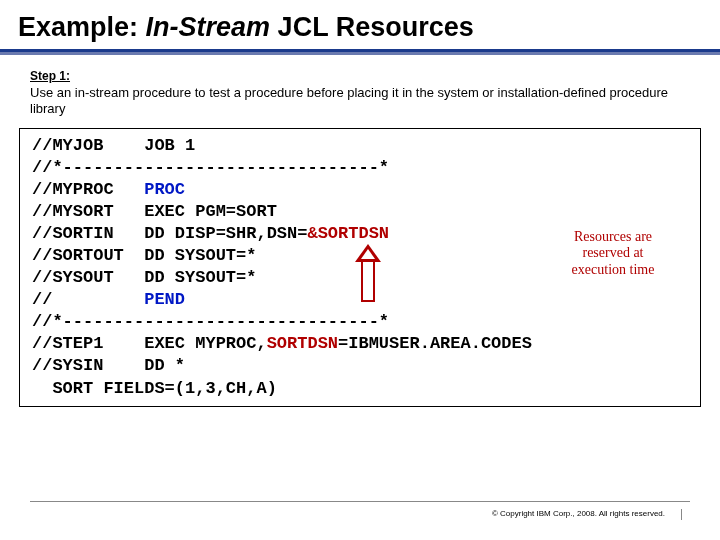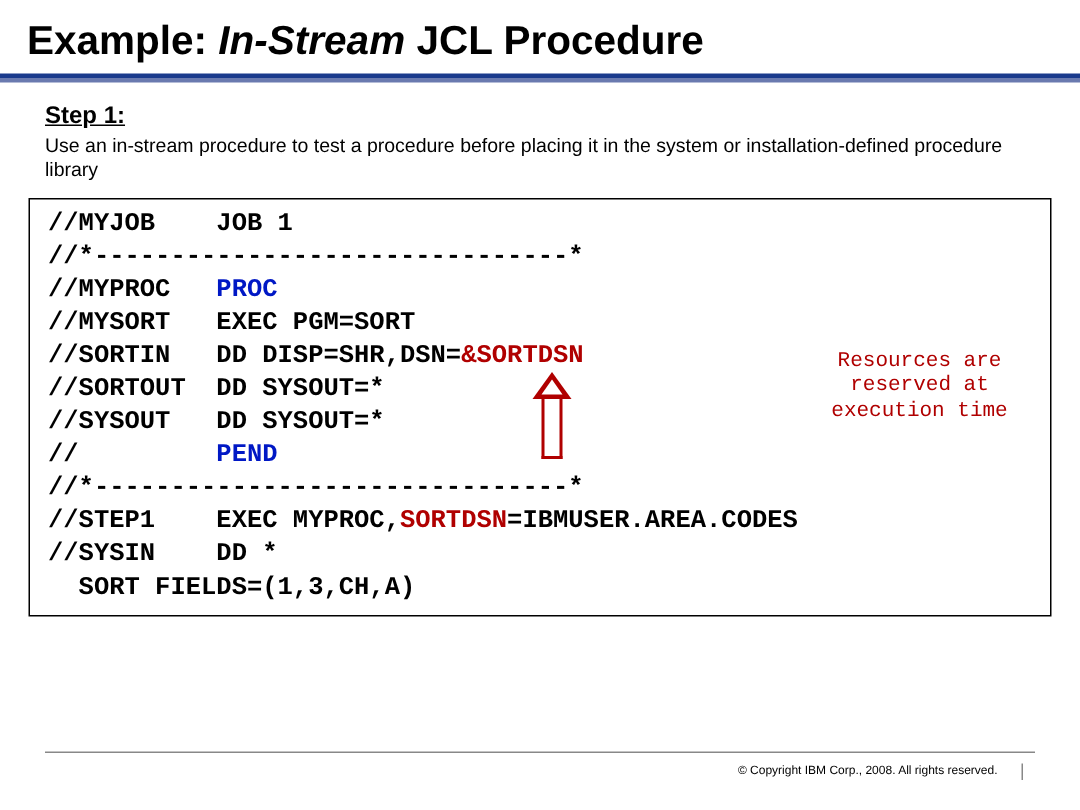--- a/index.html
+++ b/index.html
@@ -21,21 +21,21 @@
   .title .em { font-style: italic; }
   .bar {
     height: 6px;
     width: 100%;
     background: linear-gradient(to bottom, #1a3a8c 0, #1a3a8c 3px, #6a7aaf 3px, #6a7aaf 6px);
     margin-bottom: 14px;
   }
   .step-label {
     padding: 0 30px;
     font-family: "Comic Sans MS", cursive, sans-serif;
-    font-size: 16px;
+    font-size: 12px;
     font-weight: 700;
     text-decoration: underline;
     color: #000;
   }
   .step-desc {
     padding: 2px 30px 10px;
     font-family: "Comic Sans MS", cursive, sans-serif;
     font-size: 13px;
     color: #000;
     line-height: 1.25;
@@ -55,21 +55,21 @@
     white-space: pre;
     margin: 0;
   }
   .hl-blue { color: #0018c5; }
   .hl-red  { color: #b00000; }
   .note {
     position: absolute;
     right: 22px;
     top: 100px;
     width: 130px;
-    font-family: Liberation Mono, monospace;
+    font-family: Liberation Serif, serif;
     font-size: 14px;
     color: #b00000;
     text-align: center;
     line-height: 1.2;
   }
   .arrow {
     position: absolute;
     left: 335px;
     top: 115px;
     display: flex;
@@ -118,21 +118,21 @@
     right: 38px;
     bottom: 20px;
     width: 1px; height: 11px;
     background: #888;
   }
 </style>
 </head>
 <body>
 
 <div class="title">
-  <span>Example: </span><span class="em">In-Stream</span><span> JCL Procedure</span>
+  <span>Example: </span><span class="em">In-Stream</span><span> JCL Resources</span>
 </div>
 <div class="bar"></div>
 
 <div class="step-label">Step 1:</div>
 <div class="step-desc">Use an in-stream procedure to test a procedure before placing it in the system or installation-defined procedure library</div>
 
 <div class="code-box">
 <pre class="code"><span>//MYJOB    JOB 1</span>
 <span>//*-------------------------------*</span>
 <span>//MYPROC   </span><span class="hl-blue">PROC</span>

